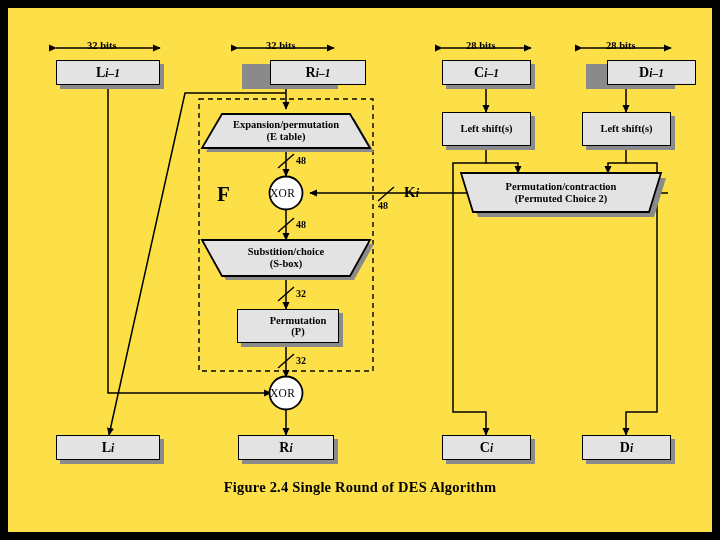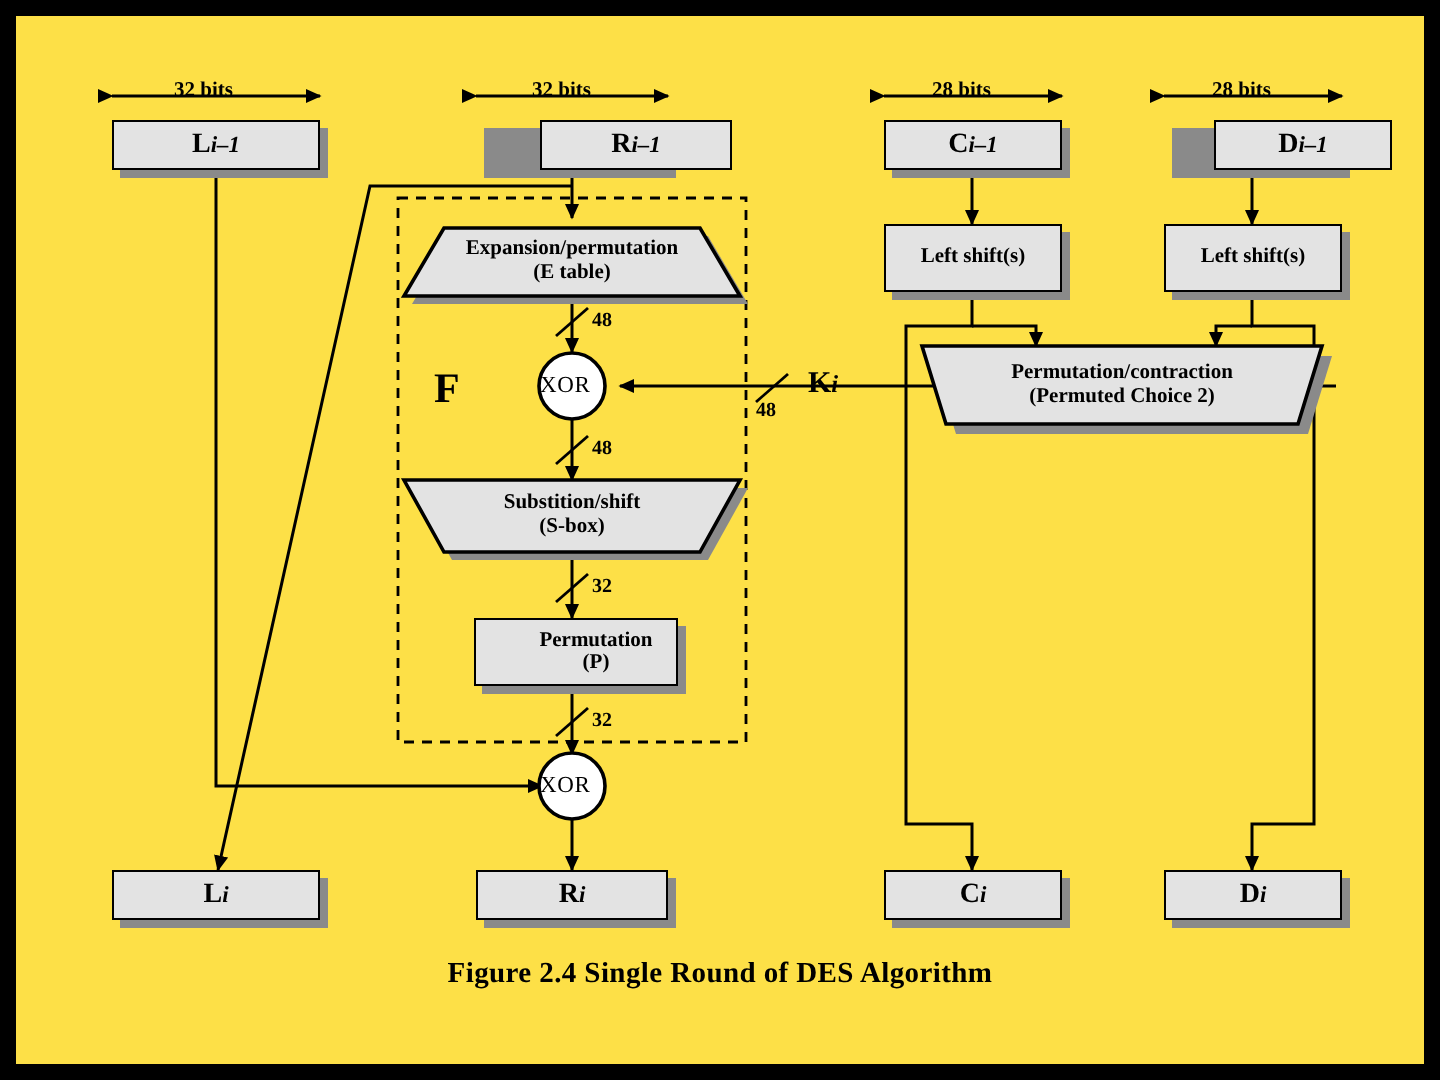--- a/index.html
+++ b/index.html
@@ -127,21 +127,21 @@
     </div>
 
     <div class="flab" style="left:209px;top:174px;">F</div>
 
     <div class="trap" style="left:194px;top:106px;width:168px;height:34px;font-size:10.5px;flex-direction:column;">
       <span>Expansion/permutation</span>
       <span>(E table)</span>
     </div>
 
     <div class="trap" style="left:194px;top:232px;width:168px;height:36px;font-size:10.5px;flex-direction:column;">
-      <span>Substition/shift</span>
+      <span>Substition/choice</span>
       <span>(S-box)</span>
     </div>
 
     <div class="shadow" style="left:233px;top:305px;width:102px;height:34px;"></div>
     <div class="box" style="left:229px;top:301px;width:102px;height:34px;font-size:10.5px;flex-direction:column;padding-left:20px;">
       <span>Permutation</span>
       <span>(P)</span>
     </div>
 
     <div class="shadow" style="left:438px;top:108px;width:89px;height:34px;"></div>

